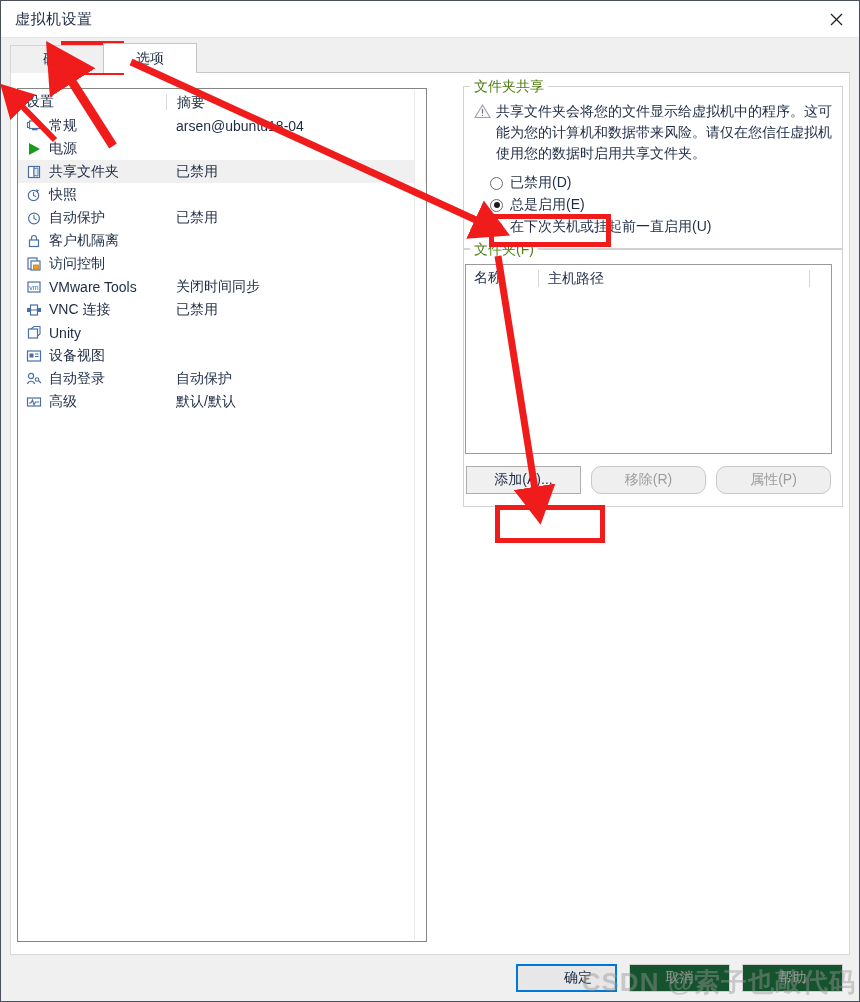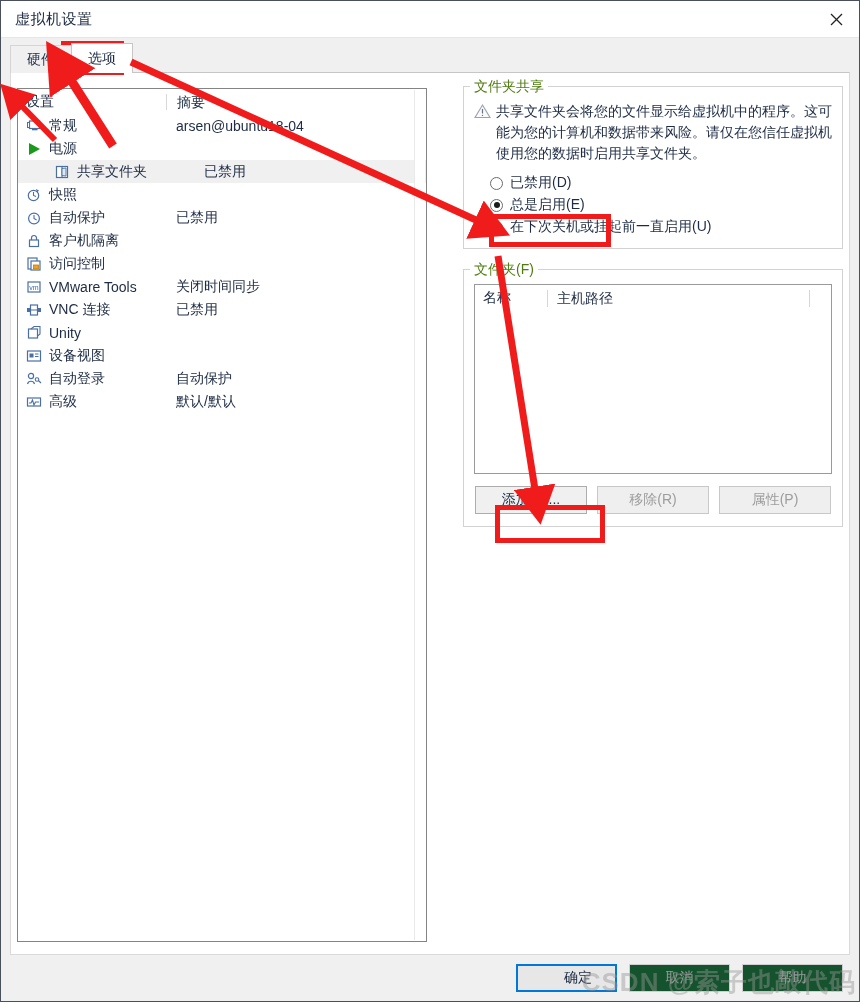--- a/index.html
+++ b/index.html
@@ -35,21 +35,21 @@
   .body-area {
     flex:1 1 auto; background:#f0f0f0; position:relative;
     display:flex; flex-direction:column;
   }
   
   .tabstrip {
     position:absolute; left:9px; top:5px; height:30px;
     display:flex; align-items:flex-end; z-index:3;
   }
   .tab {
-    height:28px; padding:0 16px; display:flex; align-items:center;
+    height:28px; padding:0 32px; display:flex; align-items:center;
     font-size:14px; color:#1d2b44; background:#f0f0f0;
     border:1px solid #d5d5d5; border-bottom:none; margin-right:-1px;
   }
   .tab.active { background:#ffffff; border-color:#c6c6c6; height:30px; }
   
   .tabpanel {
     position:absolute; left:9px; top:34px; right:9px; bottom:46px;
     background:#ffffff; border:1px solid #dadada; border-top:1px solid #c6c6c6;
   }
   
@@ -61,21 +61,21 @@
   .list-header {
     display:flex; height:25px; flex:0 0 25px; align-items:center;
     font-size:14px; color:#1d2b44; background:#ffffff;
   }
   .list-header .c1 { width:148px; padding-left:8px; }
   .list-header .c2 { flex:1; padding-left:10px; border-left:1px solid #d8d8d8; height:16px; line-height:16px;}
   .list-rows { flex:1 1 auto; }
   .row {
     display:flex; align-items:center; height:23px; font-size:14px; color:#1d2b44;
   }
-  .row.selected { background:#f0f0f0;padding-left:28px; }
+  .row.selected { background:#f0f0f0; }
   .row .name { width:148px; display:flex; align-items:center; padding-left:8px; }
   .row .name .label { margin-left:7px; }
   .row .summary { flex:1; padding-left:10px; }
   .ico { width:16px; height:16px; flex:0 0 16px; display:inline-block; position:relative; }
   .list-scroll {
     position:absolute; right:1px; top:1px; width:11px; bottom:1px; background:#ffffff;
     border-left:1px solid #e9e9e9;
   }
   
   .right-col { position:absolute; left:462px; top:48px; width:380px; }
@@ -91,33 +91,33 @@
   .radio-item { display:flex; align-items:center; height:22px; font-size:14px; color:#1d2b44; }
   .rb {
     width:13px; height:13px; border-radius:50%; border:1px solid #6b6b6b;
     background:#fff; flex:0 0 13px; margin-right:7px; position:relative;
   }
   .rb.checked::after {
     content:""; position:absolute; left:2.5px; top:2.5px; width:6px; height:6px;
     border-radius:50%; background:#1b1b1b;
   }
   
-  .folders-box { margin-top:20px; padding:14px 10px 12px 10px; }
+  .folders-box { padding:14px 10px 12px 1px; }
   .folder-list { height:190px; border:1px solid #9a9a9a; background:#ffffff; display:flex; flex-direction:column; }
   .fl-header { display:flex; height:26px; flex:0 0 26px; align-items:center; font-size:14px; color:#1d2b44; }
   .fl-header .fc1 { width:72px; padding-left:8px; }
   .fl-header .fc2 { flex:1; padding-left:9px; border-left:1px solid #d6d6d6; height:17px; line-height:17px; }
   .fl-header .fc3 { width:22px; border-left:1px solid #d6d6d6; height:17px; }
   .fl-body { flex:1; }
   .folder-buttons { display:flex; gap:10px; margin-top:12px; padding:0 1px; }
   .btn {
     flex:1; height:28px; border:1px solid #adadad; background:#f0f0f0;
     font-size:14px; color:#1d2b44; display:flex; align-items:center; justify-content:center;
   }
-  .btn.disabled { color:#9d9d9d; background:#efefef; border-color:#c8c8c8; }
+  .btn.disabled { color:#9d9d9d; background:#efefef; border-color:#c8c8c8;border-radius:10px; }
   
   .footer {
     position:absolute; left:0; right:0; bottom:0; height:46px;
     display:flex; align-items:center; justify-content:flex-end;
     padding-right:16px; gap:12px; background:#f0f0f0;
   }
   .fbtn {
     width:101px; height:28px; border:1px solid #adadad; background:#14532d;
     font-size:14px; color:#1d2b44; display:flex; align-items:center; justify-content:center;
   }

